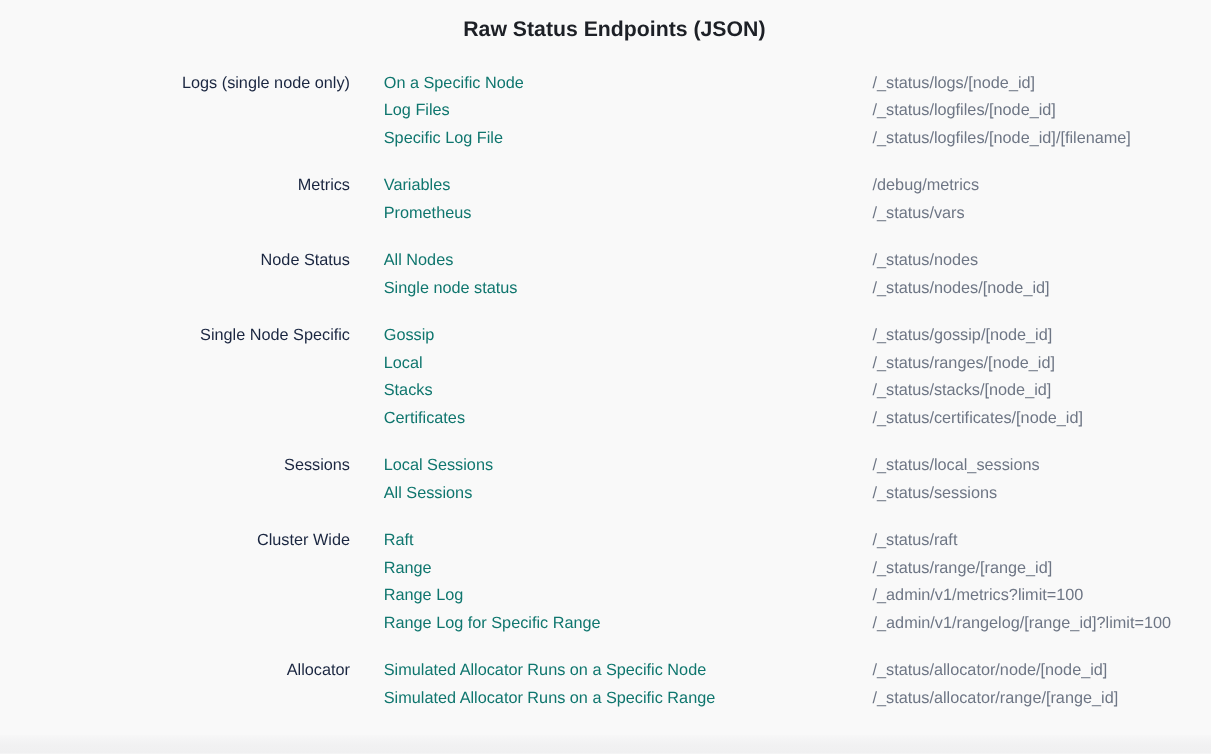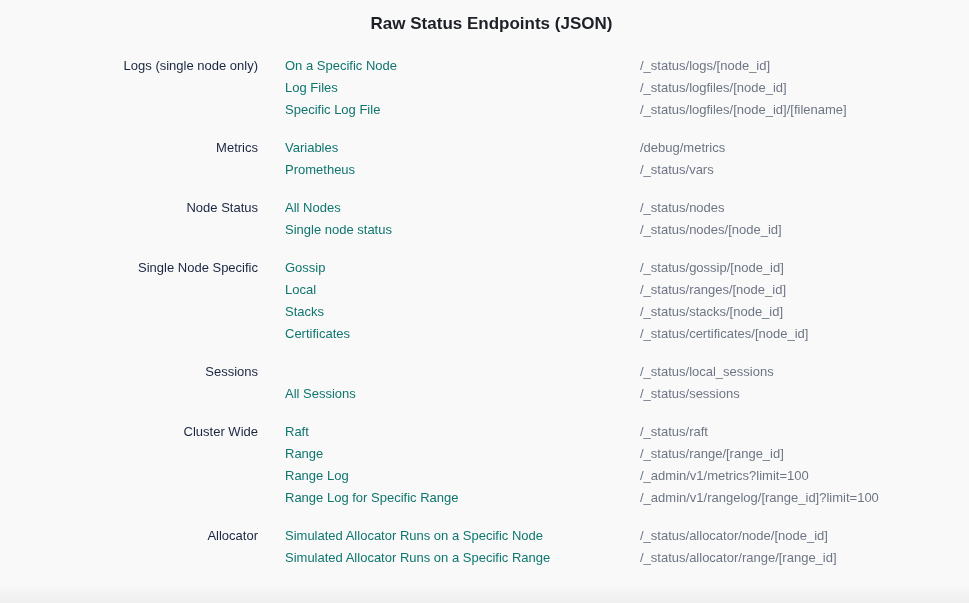--- a/index.html
+++ b/index.html
@@ -17,20 +17,21 @@
   .title {
     margin: 13px 0 0 14px;
     font-size: 17px;
     line-height: 22px;
     font-weight: 700;
     color: #1d2026;
     text-align: center;
   }
   #sections {
     margin-top: 20px;
+    padding-left: 22px;
   }
   .section {
     display: grid;
     grid-template-columns: 258px 382px 1fr;
     grid-auto-rows: 22px;
     font-size: 13px;
     line-height: 22px;
     margin-bottom: 16px;
   }
   .category {
@@ -44,20 +45,21 @@
     padding-left: 27px;
     color: #0f766e;
     text-decoration: none;
     cursor: pointer;
     white-space: nowrap;
   }
   .path {
     grid-column: 3;
     color: #6e7685;
     white-space: nowrap;
+    margin-left: 36px;
   }
   .footer-strip {
     position: absolute;
     left: 0;
     right: 0;
     bottom: 0;
     height: 15px;
     background: linear-gradient(180deg, #f7f7f7 0%, #f1f1f2 55%, #f0f0f1 100%);
   }
 </style>
@@ -96,20 +98,21 @@
       <div class="path">/_status/gossip/[node_id]</div>
       <a class="link" href="#">Local</a>
       <div class="path">/_status/ranges/[node_id]</div>
       <a class="link" href="#">Stacks</a>
       <div class="path">/_status/stacks/[node_id]</div>
       <a class="link" href="#">Certificates</a>
       <div class="path">/_status/certificates/[node_id]</div>
     </div>
     <div class="section">
       <div class="category">Sessions</div>
+      <a class="link" href="#">Local Sessions</a>
       <div class="path">/_status/local_sessions</div>
       <a class="link" href="#">All Sessions</a>
       <div class="path">/_status/sessions</div>
     </div>
     <div class="section">
       <div class="category">Cluster Wide</div>
       <a class="link" href="#">Raft</a>
       <div class="path">/_status/raft</div>
       <a class="link" href="#">Range</a>
       <div class="path">/_status/range/[range_id]</div>

